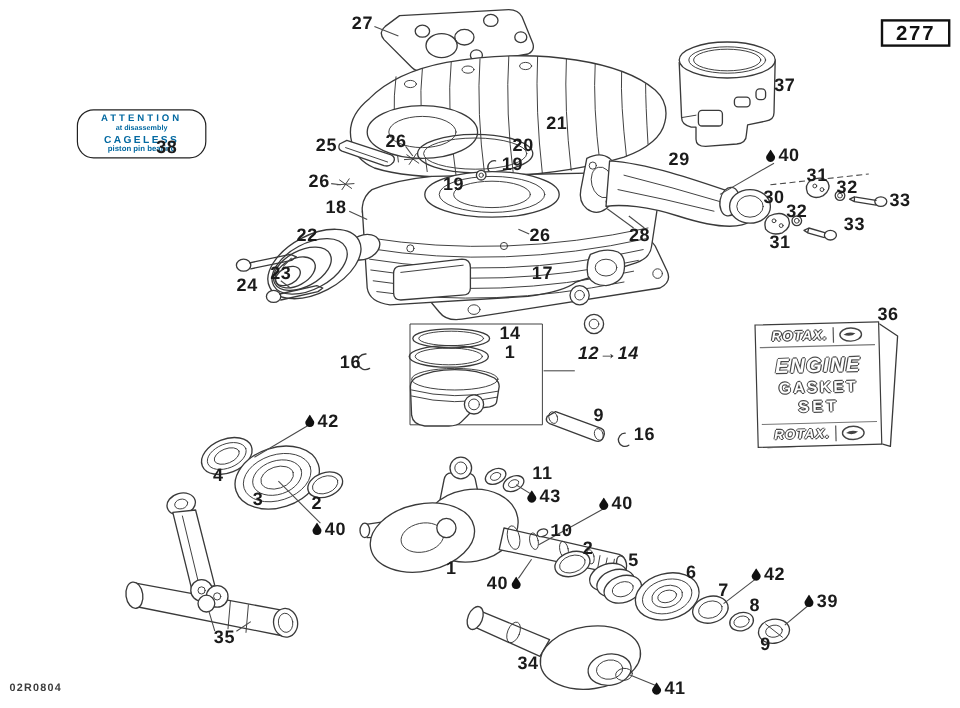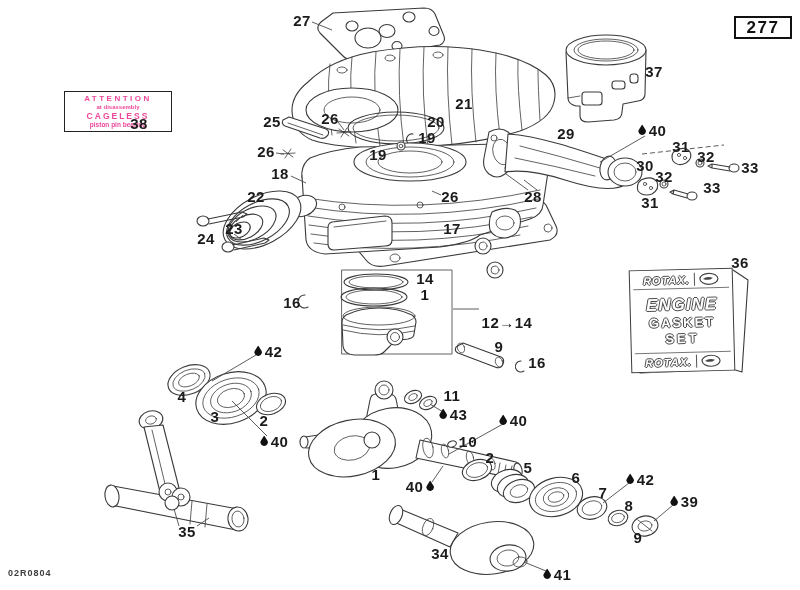--- a/index.html
+++ b/index.html
@@ -11,21 +11,21 @@
   .ln{stroke:#3a3a3a;stroke-width:1.1;fill:none;stroke-linecap:round;stroke-linejoin:round;}
   .lf{stroke:#3a3a3a;stroke-width:1.1;fill:#ffffff;stroke-linecap:round;stroke-linejoin:round;}
   .thin{stroke-width:0.8;}
   .leader{stroke:#4a4a4a;stroke-width:0.9;fill:none;}
   .dash{stroke-dasharray:5 3;}
   #callout-layer{position:absolute;left:0;top:0;width:800px;height:590px;}
   .callout{position:absolute;transform:translate(-50%,-50%);display:flex;align-items:center;gap:2px;
            font-weight:bold;font-size:15px;color:#1b1b1b;letter-spacing:0.5px;white-space:nowrap;}
   .lube-marker{display:inline-block;line-height:0;}
   .attention-box{position:absolute;left:64px;top:91px;width:108px;border:1.3px solid #222;
-                 border-radius:0;text-align:center;padding:2px 1px;line-height:1.2;color:#ec4899;
+                 border-radius:14px;text-align:center;padding:2px 1px;line-height:1.2;color:#0369a1;
                  box-sizing:border-box;}
   .att1{font-size:8px;font-weight:bold;letter-spacing:2.5px;}
   .att2{font-size:6px;font-weight:bold;}
   .att3{font-size:8.5px;font-weight:bold;letter-spacing:2px;}
   .att4{font-size:6.5px;font-weight:bold;}
   .model-box{position:absolute;left:734px;top:16px;width:58px;height:23px;border:2px solid #111;
              display:flex;align-items:center;justify-content:center;font-size:17px;font-weight:bold;
              letter-spacing:1.5px;color:#111;box-sizing:border-box;}
   .gasket-panel{position:absolute;left:630px;top:269px;width:104px;height:103px;border:1.5px solid #3c3c3c;
                 background:#fff;transform:rotate(-1.5deg);display:flex;flex-direction:column;
@@ -442,21 +442,21 @@
       </div>
       <div class="callout" style="left: 292px; top: 302px;">
         <span>16</span>
       </div>
       <div class="callout" style="left: 425px; top: 278px;">
         <span>14</span>
       </div>
       <div class="callout" style="left: 425px; top: 294px;">
         <span>1</span>
       </div>
-      <div class="callout" style="left: 507px; top: 322px;">
+      <div class="callout" style="left: 507px; top: 295px; font-style: italic;">
         <span>12→14</span>
       </div>
       <div class="callout" style="left: 499px; top: 346px;">
         <span>9</span>
       </div>
       <div class="callout" style="left: 537px; top: 362px;">
         <span>16</span>
       </div>
       <div class="callout" style="left: 268px; top: 351px;">
         <span class="lube-marker"><svg width="9" height="11" viewBox="0 0 9 11">

